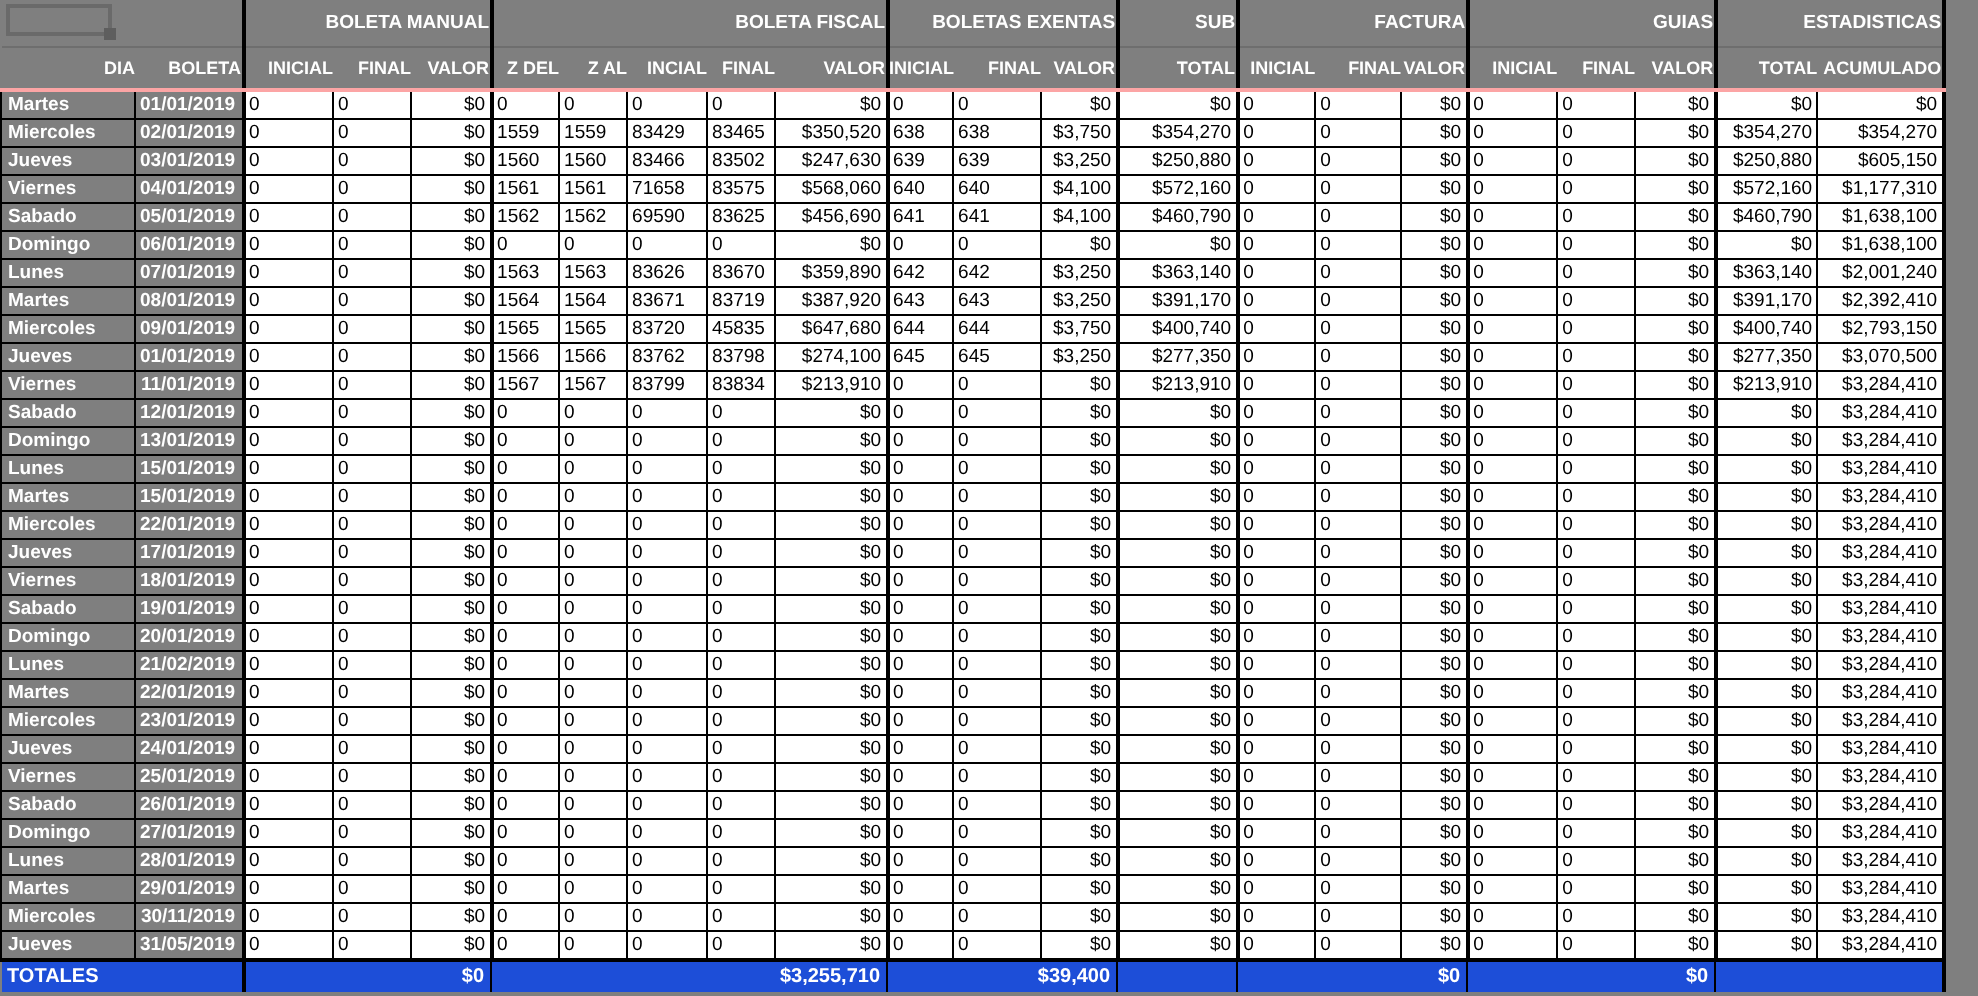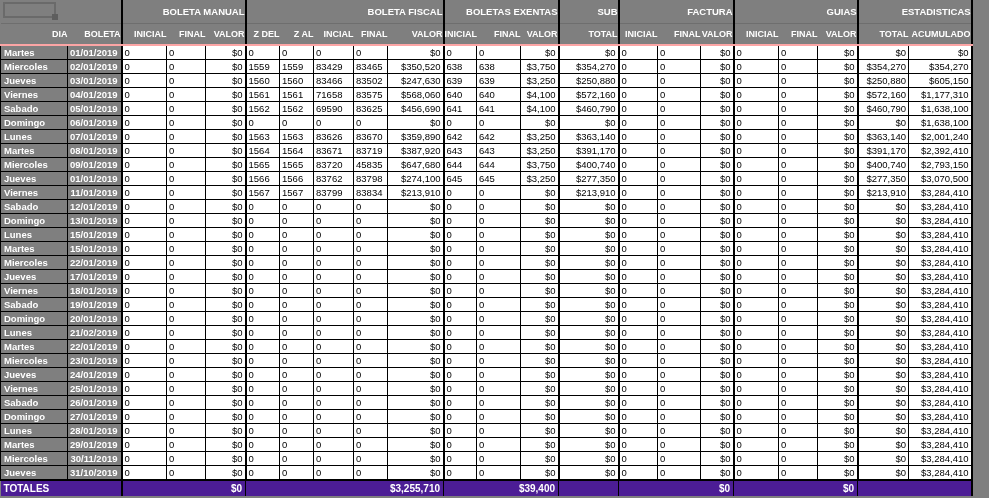--- a/index.html
+++ b/index.html
@@ -28,21 +28,21 @@
   tbody td{
     background:#fff;color:#000;font-size:9.5px;height:13px;line-height:13px;
     border:1px solid #000;padding:0 2px;text-align:left;
   }
   tbody td.day{background:#7f7f7f;color:#fff;font-weight:bold;padding-left:3px;}
   tbody td.date{background:#7f7f7f;color:#fff;font-weight:bold;text-align:right;padding-right:3px;}
   td.cur{text-align:right;}
   .thickL{border-left:2px solid #000 !important;}
   .thickR{border-right:2px solid #000 !important;}
   tfoot td{
-    background:#4c1d95;color:#fff;font-weight:bold;font-size:10px;
+    background:#1d4ed8;color:#fff;font-weight:bold;font-size:10px;
     height:15px;line-height:15px;border-top:2px solid #000;
     border-left:1px solid #000;padding:0 3px;
   }
   tfoot td:first-child{border-left:none;text-align:left;}
 </style>
 </head>
 <body>
 
 <div class="sheet">
   <div class="corner-shape">
@@ -825,21 +825,21 @@
           <td class="">0</td>
           <td class="cur">$0</td>
           <td class="thickL">0</td>
           <td class="">0</td>
           <td class="cur">$0</td>
           <td class="cur thickL">$0</td>
           <td class="cur thickR">$3,284,410</td>
         </tr>
         <tr>
           <td class="day">Jueves</td>
-          <td class="date">31/10/2019</td>
+          <td class="date">31/05/2019</td>
           <td class="thickL">0</td>
           <td class="">0</td>
           <td class="cur">$0</td>
           <td class="thickL">0</td>
           <td class="">0</td>
           <td class="">0</td>
           <td class="">0</td>
           <td class="cur">$0</td>
           <td class="thickL">0</td>
           <td class="">0</td>

